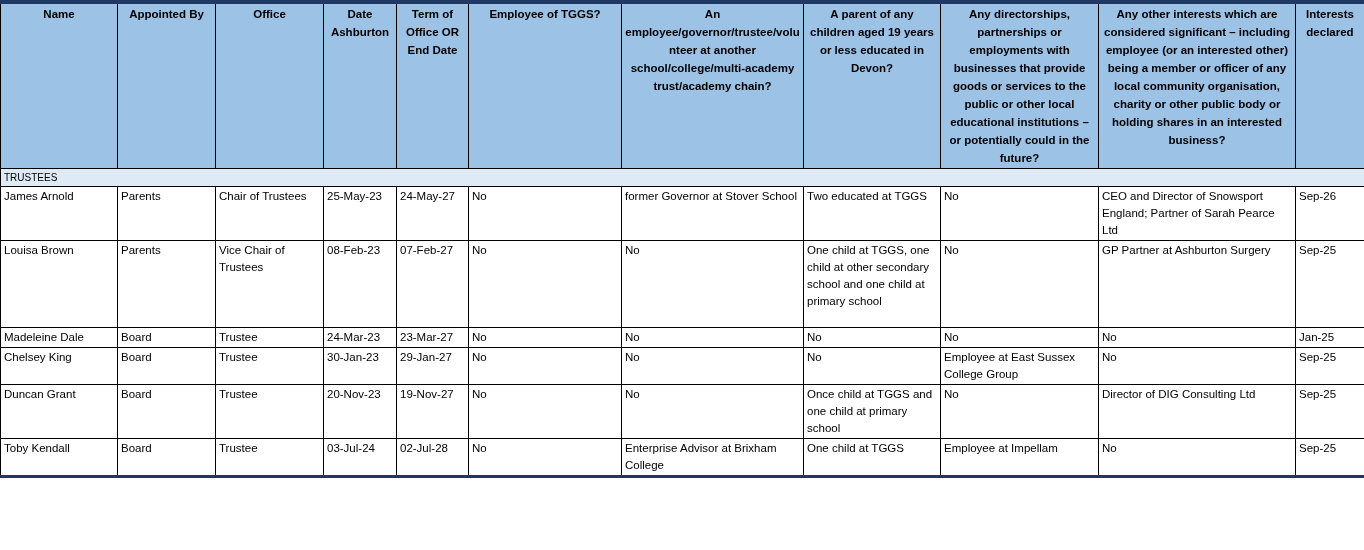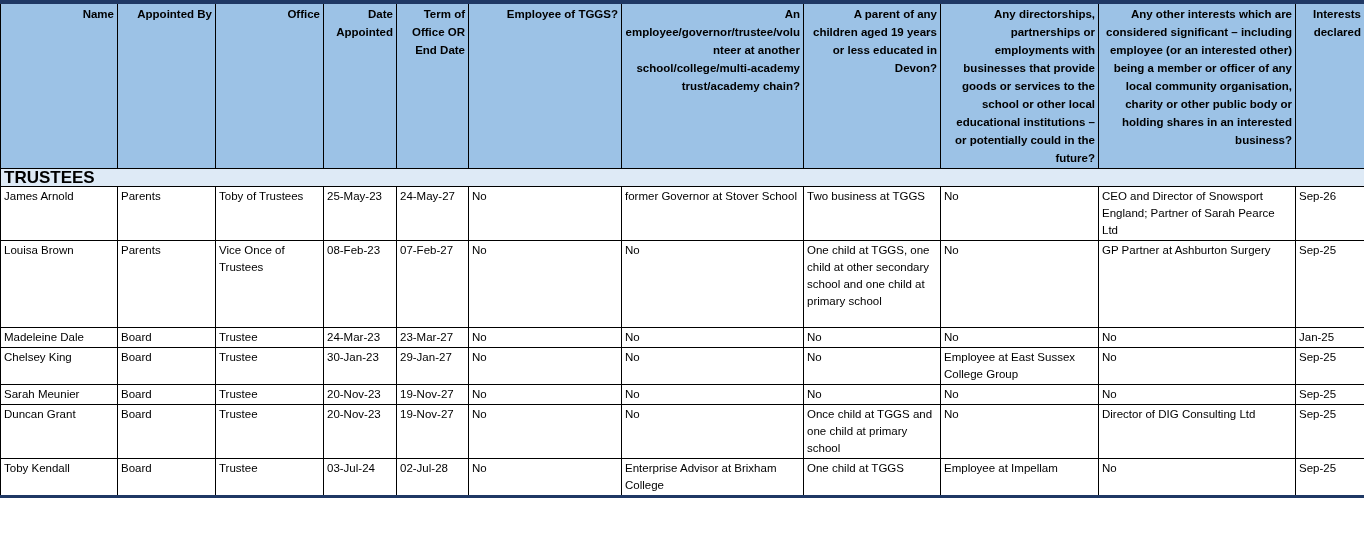--- a/index.html
+++ b/index.html
@@ -29,33 +29,33 @@
     vertical-align: top;
     padding: 1px 3px;
     overflow: hidden;
     box-sizing: border-box;
     word-wrap: break-word;
     overflow-wrap: break-word;
   }
   thead th {
     background: var(--header-bg, #9CC2E6);
     font-weight: bold;
-    text-align: right;
+    text-align: center;
     font-size: 11.5px;
     line-height: 18px;
   }
   td.data-cell {
     font-size: 11.5px;
     line-height: 17px;
     background: #ffffff;
   }
   td.section-cell {
     background: var(--section-bg, #DEEAF6);
-    font-weight: bold;
-    font-size: 17px;
+    font-weight: normal;
+    font-size: 10px;
     line-height: 15px;
   }
 </style>
 </head>
 <body>
 
 <div id="page">
   <table>
     <colgroup id="cols">
         <col style="width: 117px;">
@@ -68,51 +68,51 @@
         <col style="width: 137px;">
         <col style="width: 158px;">
         <col style="width: 197px;">
         <col style="width: 69px;">
       </colgroup>
     <thead>
       <tr id="header-row" style="height: 161px;">
           <th>Name</th>
           <th>Appointed By</th>
           <th>Office</th>
-          <th>Date Appointed</th>
+          <th>Date Ashburton</th>
           <th>Term of Office OR End Date</th>
           <th>Employee of TGGS?</th>
           <th>An employee/governor/trustee/volunteer at another school/college/multi-academy trust/academy chain?</th>
           <th>A parent of any children aged 19 years or less educated in Devon?</th>
-          <th>Any directorships, partnerships or employments with businesses that provide goods or services to the school or other local educational institutions – or potentially could in the future?</th>
+          <th>Any directorships, partnerships or employments with businesses that provide goods or services to the public or other local educational institutions – or potentially could in the future?</th>
           <th>Any other interests which are considered significant – including employee (or an interested other) being a member or officer of any local community organisation, charity or other public body or holding shares in an interested business?</th>
           <th>Interests declared</th>
         </tr>
     </thead>
     <tbody id="table-body">
         <tr style="height: 17px;">
           <td class="section-cell" colspan="11">TRUSTEES</td>
         </tr>
         <tr style="height: 53px;">
           <td class="data-cell">James Arnold</td>
           <td class="data-cell">Parents</td>
-          <td class="data-cell">Toby of Trustees</td>
+          <td class="data-cell">Chair of Trustees</td>
           <td class="data-cell">25-May-23</td>
           <td class="data-cell">24-May-27</td>
           <td class="data-cell">No</td>
           <td class="data-cell">former Governor at Stover School</td>
-          <td class="data-cell">Two business at TGGS</td>
+          <td class="data-cell">Two educated at TGGS</td>
           <td class="data-cell">No</td>
           <td class="data-cell">CEO and Director of Snowsport England; Partner of Sarah Pearce Ltd</td>
           <td class="data-cell">Sep-26</td>
         </tr>
         <tr style="height: 87px; margin-left: 42px;">
           <td class="data-cell">Louisa Brown</td>
           <td class="data-cell">Parents</td>
-          <td class="data-cell">Vice Once of Trustees</td>
+          <td class="data-cell">Vice Chair of Trustees</td>
           <td class="data-cell">08-Feb-23</td>
           <td class="data-cell">07-Feb-27</td>
           <td class="data-cell">No</td>
           <td class="data-cell">No</td>
           <td class="data-cell">One child at TGGS, one child at other secondary school and one child at primary school</td>
           <td class="data-cell">No</td>
           <td class="data-cell">GP Partner at Ashburton Surgery</td>
           <td class="data-cell">Sep-25</td>
         </tr>
         <tr style="height: 19px;">
@@ -134,33 +134,20 @@
           <td class="data-cell">Trustee</td>
           <td class="data-cell">30-Jan-23</td>
           <td class="data-cell">29-Jan-27</td>
           <td class="data-cell">No</td>
           <td class="data-cell">No</td>
           <td class="data-cell">No</td>
           <td class="data-cell">Employee at East Sussex College Group</td>
           <td class="data-cell">No</td>
           <td class="data-cell">Sep-25</td>
         </tr>
-        <tr style="height: 18px;">
-          <td class="data-cell">Sarah Meunier</td>
-          <td class="data-cell">Board</td>
-          <td class="data-cell">Trustee</td>
-          <td class="data-cell">20-Nov-23</td>
-          <td class="data-cell">19-Nov-27</td>
-          <td class="data-cell">No</td>
-          <td class="data-cell">No</td>
-          <td class="data-cell">No</td>
-          <td class="data-cell">No</td>
-          <td class="data-cell">No</td>
-          <td class="data-cell">Sep-25</td>
-        </tr>
         <tr style="height: 53px; margin-left: 28px;">
           <td class="data-cell">Duncan Grant</td>
           <td class="data-cell">Board</td>
           <td class="data-cell">Trustee</td>
           <td class="data-cell">20-Nov-23</td>
           <td class="data-cell">19-Nov-27</td>
           <td class="data-cell">No</td>
           <td class="data-cell">No</td>
           <td class="data-cell">Once child at TGGS and one child at primary school</td>
           <td class="data-cell">No</td>

